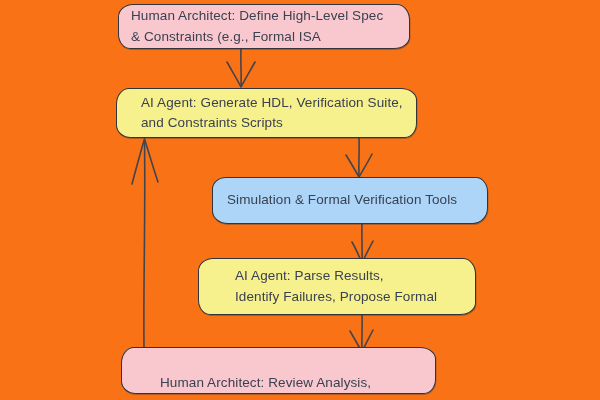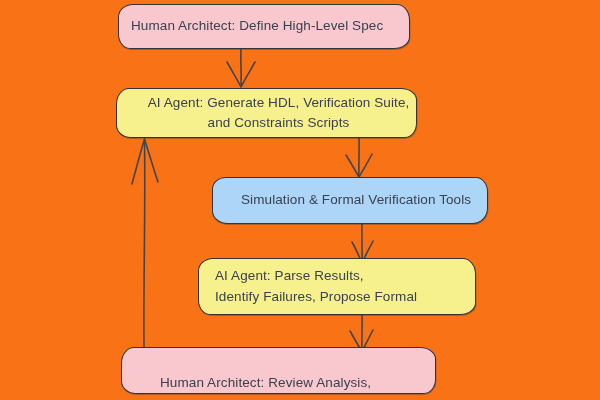--- a/index.html
+++ b/index.html
@@ -13,22 +13,22 @@
     font-size:13.5px;line-height:20.5px;letter-spacing:0.1px;
     box-shadow:0.5px 1px 0 rgba(45,45,55,0.35);
   }
   
   .r1{border-radius:15px 13px 16px 12px / 13px 16px 12px 15px;}
   .r2{border-radius:13px 16px 12px 15px / 16px 12px 15px 13px;}
   .r3{border-radius:14px 12px 15px 16px / 12px 15px 16px 13px;}
   .node span{display:block;white-space:nowrap;}
   #node-define-spec      {left:118px;top:4px;  width:292px;height:45px;padding-left:12px;}
   #node-generate-hdl     {left:116px;top:88px; width:301px;height:50px;padding-left:24px;}
-  #node-simulation-tools {left:212px;top:177px;width:276px;height:47px;padding-left:28px;}
-  #node-parse-results    {left:198px;top:258px;width:278px;height:57px;padding-left:16px;}
+  #node-simulation-tools {left:212px;top:177px;width:276px;height:47px;padding-left:14px;}
+  #node-parse-results    {left:198px;top:258px;width:278px;height:57px;padding-left:36px;}
   #node-review-analysis  {left:121px;top:347px;width:315px;height:47px;padding-left:38px;justify-content:flex-end;}
   #edges{position:absolute;left:0;top:0;width:600px;height:400px;}
   #edges path{fill:none;stroke:#44444c;stroke-width:1.6;stroke-linecap:round;}
 </style>
 </head>
 <body>
 
 <div id="canvas">
 
   <svg id="edges" viewBox="0 0 600 400" aria-hidden="true">
@@ -54,23 +54,24 @@
     </g>
 
     <g>
       <path d="M144 347 C143.2 290,145.6 215,144.5 140"></path>
       <path d="M132 184 C136 169,140 154,144.5 139 M158 182 C153 167,149 153,144.5 139"></path>
     </g>
   </svg>
 
   <div class="node r1" id="node-define-spec" style="background-color: rgb(249, 200, 207);">
     <span>Human Architect: Define High-Level Spec</span>
+    <span>&amp; Constraints (e.g., Formal ISA</span>
   </div>
 
-  <div class="node r2" id="node-generate-hdl" style="background-color: rgb(246, 240, 141); text-align: center;">
+  <div class="node r2" id="node-generate-hdl" style="background-color: rgb(246, 240, 141);">
     <span>AI Agent: Generate HDL, Verification Suite,</span>
     <span>and Constraints Scripts</span>
   </div>
 
   <div class="node r3" id="node-simulation-tools" style="background-color: rgb(172, 213, 248);">
     <span>Simulation &amp; Formal Verification Tools</span>
   </div>
 
   <div class="node r1" id="node-parse-results" style="background-color: rgb(246, 240, 141);">
     <span>AI Agent: Parse Results,</span>

